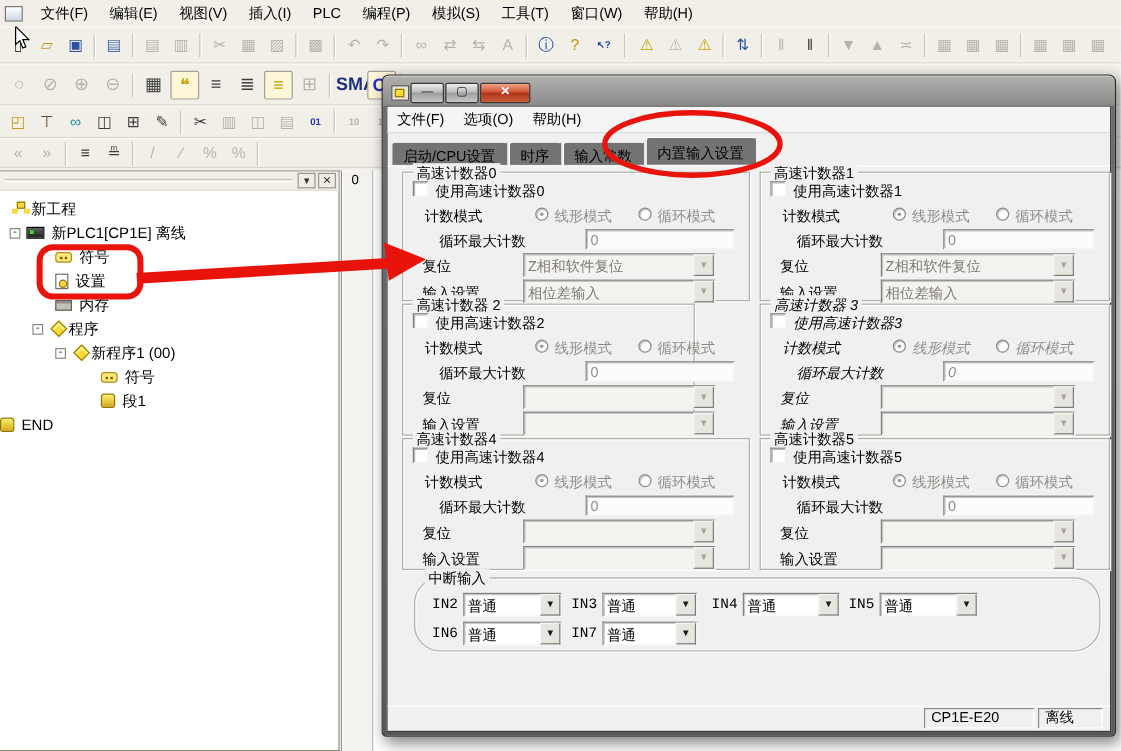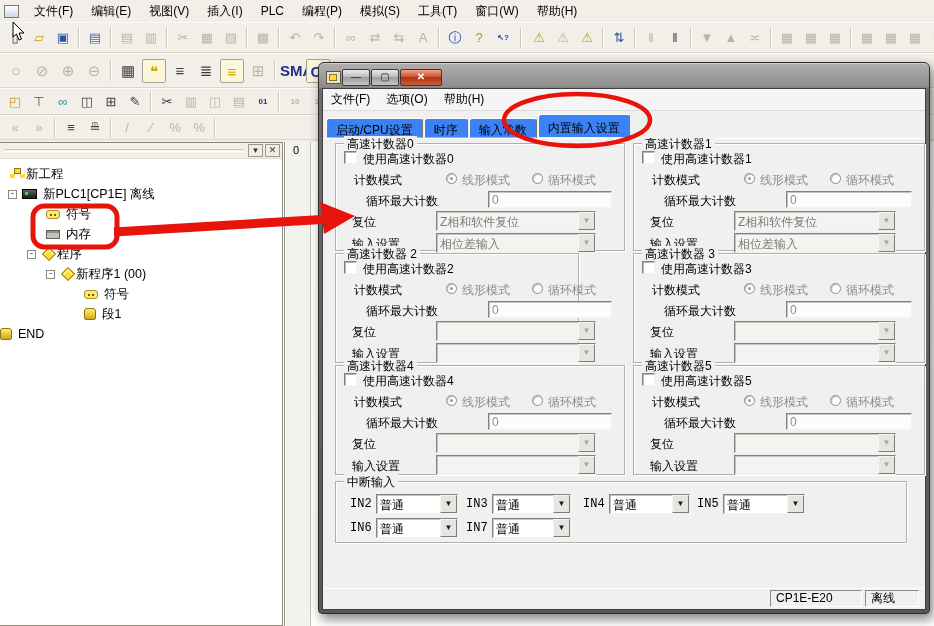--- a/index.html
+++ b/index.html
@@ -54,21 +54,21 @@
   #dlgtitle .ttext { flex:1; font-size:12px; color:#111; text-shadow:0 1px 0 rgba(255,255,255,.35); margin-left:5px; }
   .dico { width:15px; height:13px; background:#e8e4d8; border:1px solid #555; position:relative; }
   .dico:after { content:""; position:absolute; left:2px; top:2px; width:6px; height:5px; background:#ffd83a; border:1px solid #8a7a10; }
   .wbtn { width:28px; height:17px; margin-left:1px; border:1px solid #3a3a3a; border-radius:2px; text-align:center;
           font-size:10px; line-height:14px; color:#222; background:linear-gradient(#ececec,#bdbdbd 45%,#9e9e9e 50%,#c6c6c6); }
   .wbtn.close { width:42px; color:#fff; background:linear-gradient(#efa186,#d05331 45%,#b03317 50%,#ca5c37); font-weight:bold; }
   #dlgbody { height:calc(100% - 22px); background:#f0f0f0; border:1px solid #3f3f3f; display:flex; flex-direction:column; }
   #dlgmenu { height:22px; background:#f5f5f5; border-bottom:1px solid #dcdcdc; display:flex; align-items:center; }
   #dlgmenu .mitem { padding:3px 8px; }
   #tabstrip { height:27px; padding:3px 0 0 3px; display:flex; align-items:flex-end; }
-  .tab { padding:3px 9px 2px; margin-right:1px; background:#3b82f6; border:1px solid; border-color:#fdfdfd #777 #b5b5b5 #fdfdfd; border-radius:3px 3px 0 0; height:20px; white-space:nowrap; }
+  .tab { padding:3px 9px 2px; margin-right:1px; background:#737373; border:1px solid; border-color:#fdfdfd #777 #b5b5b5 #fdfdfd; border-radius:3px 3px 0 0; height:20px; white-space:nowrap; }
   .tab.active { height:24px; padding-top:5px; border-bottom-color:#f0f0f0; position:relative; z-index:3; }
   #tabpanel { flex:1; border-top:1px solid #fff; position:relative; }
 
   
   .grp { position:absolute; border:1px solid #b2afa8; box-shadow:1px 1px 0 #fff inset,1px 1px 0 #fff; }
   .grp .gtitle { position:absolute; top:-8px; left:8px; background:#f0f0f0; padding:0 3px; white-space:nowrap; }
   .grp .lbl { position:absolute; white-space:nowrap; }
   .chk { position:absolute; width:13px; height:13px; background:#fff; border:1px solid; border-color:#828282 #f2f2f2 #f2f2f2 #828282; box-shadow:inset 1px 1px 0 #b5b5b5; }
   .radio { position:absolute; width:11px; height:11px; border-radius:50%; background:#fff; border:1px solid #8a8a8a; box-shadow:inset 1px 1px 1px #c2c2c2; }
   .radio.sel:after { content:""; position:absolute; left:3px; top:3px; width:3px; height:3px; border-radius:50%; background:#9a9a9a; }
@@ -227,20 +227,24 @@
     <div class="trow" style="padding-left:8px">
       <span class="exp">-</span>
       <span class="tico i-plc"></span>
       <span>新PLC1[CP1E] 离线</span>
     </div>
     <div class="trow" style="padding-left:46px">
       <span class="tico i-sym"></span>
       <span>符号</span>
     </div>
     <div class="trow" style="padding-left:46px">
+      <span class="tico i-set"></span>
+      <span>设置</span>
+    </div>
+    <div class="trow" style="padding-left:46px">
       <span class="tico i-mem"></span>
       <span>内存</span>
     </div>
     <div class="trow" style="padding-left:27px">
       <span class="exp">-</span>
       <span class="tico i-prog"></span>
       <span>程序</span>
     </div>
     <div class="trow" style="padding-left:46px">
       <span class="exp">-</span>
@@ -347,21 +351,21 @@
     <span class="combo" style="left:100px;top:67px;width:160px">
             <span class="cval"></span>
             <span class="cbtn">▼</span>
           </span>
     <span class="lbl" style="left:16px;top:92px">输入设置</span>
     <span class="combo" style="left:100px;top:89px;width:160px">
             <span class="cval"></span>
             <span class="cbtn">▼</span>
           </span>
         </div>
-        <div class="grp" style="left: 310px; top: 114px; width: 292px; height: 110px;">
+        <div class="grp" style="left: 310px; top: 114px; width: 292px; height: 110px; font-style: italic;">
           <span class="gtitle">高速计数器 3</span>
     <span class="chk" style="left:8px;top:7px"></span>
     <span class="lbl" style="left:27px;top:7px">使用高速计数器3</span>
     <span class="lbl" style="left:18px;top:28px">计数模式</span>
     <span class="radio sel" style="left:110px;top:29px"></span>
     <span class="lbl dtext" style="left:126px;top:28px">线形模式</span>
     <span class="radio" style="left:196px;top:29px"></span>
     <span class="lbl dtext" style="left:212px;top:28px">循环模式</span>
     <span class="lbl" style="left:30px;top:49px">循环最大计数</span>
     <span class="tbox" style="left:152px;top:47px;width:126px">0</span>
@@ -413,21 +417,21 @@
     <span class="combo" style="left:100px;top:67px;width:162px">
             <span class="cval"></span>
             <span class="cbtn">▼</span>
           </span>
     <span class="lbl" style="left:16px;top:92px">输入设置</span>
     <span class="combo" style="left:100px;top:89px;width:162px">
             <span class="cval"></span>
             <span class="cbtn">▼</span>
           </span>
         </div>
-        <div class="grp" style="left: 12px; top: 342px; width: 572px; height: 62px;">
+        <div class="grp" style="left: 22px; top: 342px; width: 572px; height: 62px; border-radius: 22px;">
           <span class="gtitle">中断输入</span>
           <span class="lbl inlabel" style="left:14px;top:15px">IN2</span>
     <span class="combo en" style="left:40px;top:12px;width:82px">
             <span class="cval">普通</span>
             <span class="cbtn">▼</span>
           </span>
           <span class="lbl inlabel" style="left:130px;top:15px">IN3</span>
     <span class="combo en" style="left:156px;top:12px;width:79px">
             <span class="cval">普通</span>
             <span class="cbtn">▼</span>

